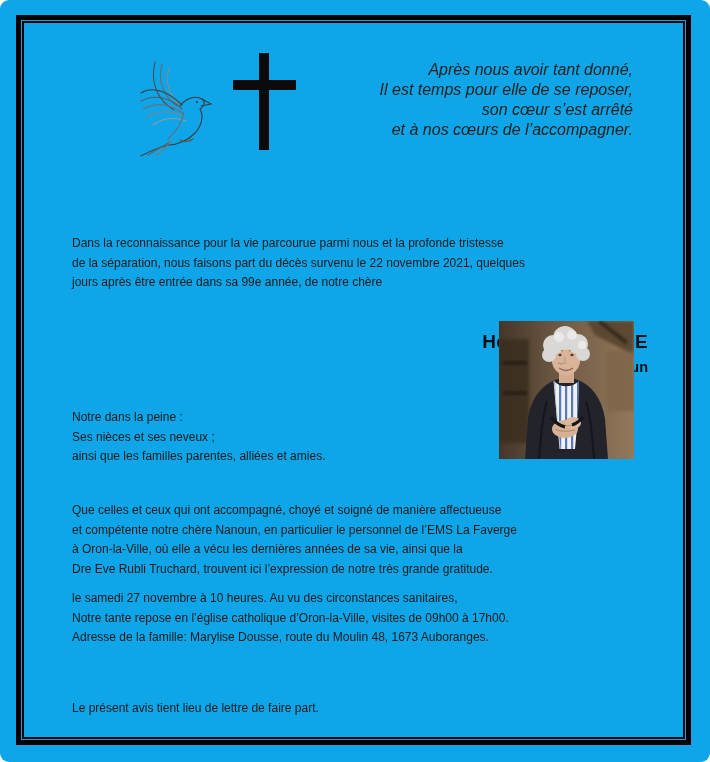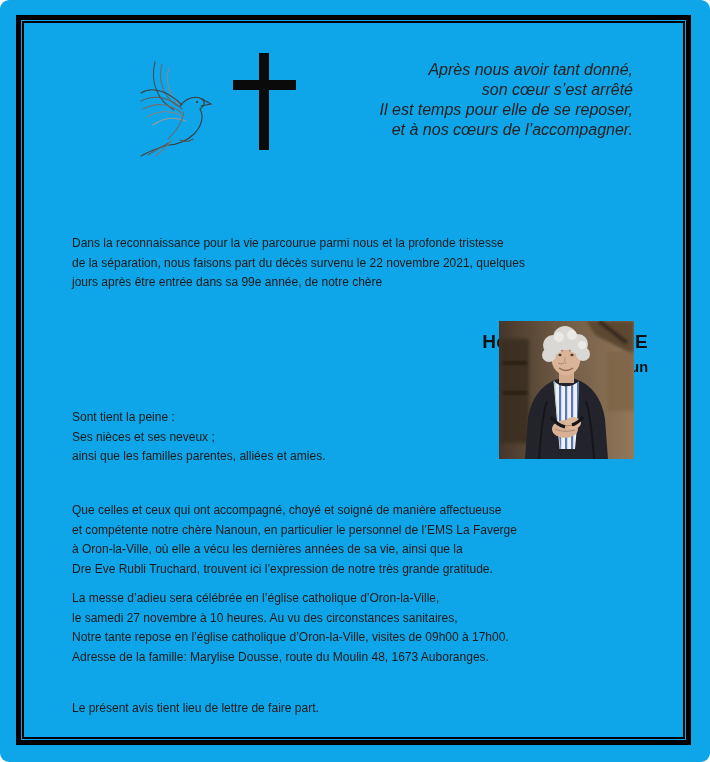--- a/index.html
+++ b/index.html
@@ -76,22 +76,22 @@
     </svg>
   </div>
 
   <div class="cross">
     <div class="v"></div>
     <div class="h"></div>
   </div>
 
   <div class="poem">
     <div>Après nous avoir tant donné,</div>
+    <div>Il est temps pour elle de se reposer,</div>
     <div>son cœur s’est arrêté</div>
-    <div>Il est temps pour elle de se reposer,</div>
     <div>et à nos cœurs de l’accompagner.</div>
   </div>
 
   <div class="para intro">
     <div>Dans la reconnaissance pour la vie parcourue parmi nous et la profonde tristesse</div>
     <div>de la séparation, nous faisons part du décès survenu le 22 novembre 2021, quelques</div>
     <div>jours après être entrée dans sa 99e année, de notre chère</div>
   </div>
 
   <div class="name-block">
@@ -157,34 +157,33 @@
 
       <ellipse cx="66" cy="108" rx="13" ry="9" fill="#d8b194"></ellipse>
       <ellipse cx="74" cy="102" rx="8" ry="6" fill="#dcb89c"></ellipse>
       <path d="M56,108 Q64,112 76,109 M60,103 Q68,106 76,104" stroke="#a8836a" stroke-width="0.9" fill="none"></path>
       <path d="M52,96 Q58,104 66,106" stroke="#15161b" stroke-width="3" fill="none"></path>
       <path d="M84,96 Q79,102 73,104" stroke="#15161b" stroke-width="3" fill="none"></path>
     </svg>
   </div>
 
   <div class="para mourners">
-    <div>Sont tient la peine :</div>
+    <div>Notre dans la peine :</div>
     <div>Ses nièces et ses neveux ;</div>
     <div>ainsi que les familles parentes, alliées et amies.</div>
   </div>
 
   <div class="para gratitude">
     <div>Que celles et ceux qui ont accompagné, choyé et soigné de manière affectueuse</div>
     <div>et compétente notre chère Nanoun, en particulier le personnel de l’EMS La Faverge</div>
     <div>à Oron-la-Ville, où elle a vécu les dernières années de sa vie, ainsi que la</div>
     <div>Dre Eve Rubli Truchard, trouvent ici l’expression de notre très grande gratitude.</div>
   </div>
 
   <div class="para ceremony">
-    <div>La messe d’adieu sera célébrée en l’église catholique d’Oron-la-Ville,</div>
     <div>le samedi 27 novembre à 10 heures. Au vu des circonstances sanitaires,</div>
     <div>Notre tante repose en l’église catholique d’Oron-la-Ville, visites de 09h00 à 17h00.</div>
     <div>Adresse de la famille: Marylise Dousse, route du Moulin 48, 1673 Auboranges.</div>
   </div>
 
   <div class="para closing">
     <div>Le présent avis tient lieu de lettre de faire part.</div>
   </div>
 
 </div>

